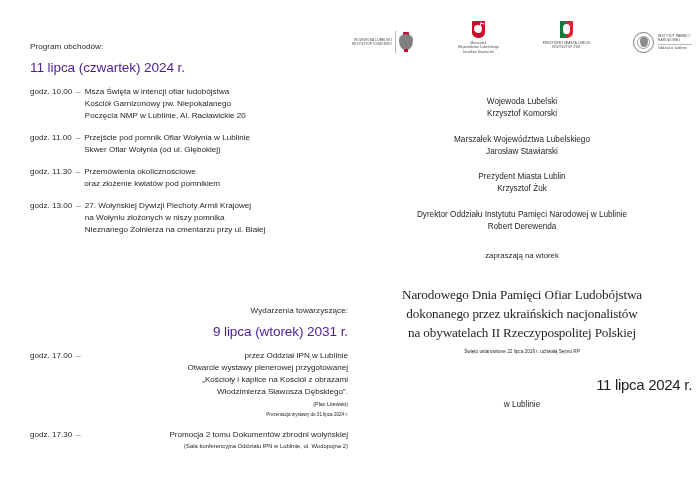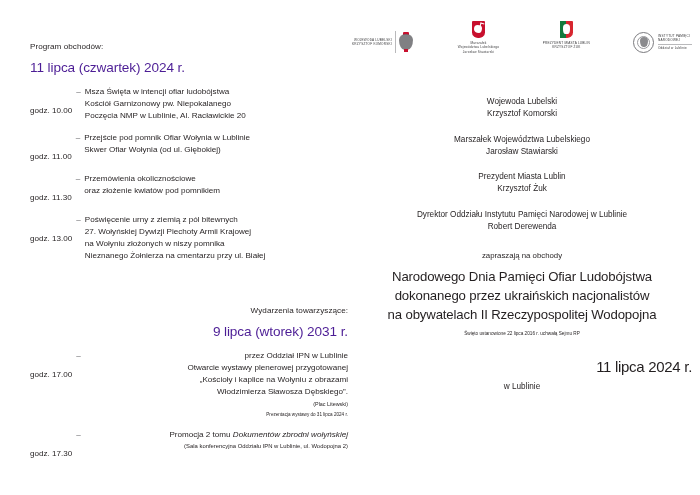--- a/index.html
+++ b/index.html
@@ -206,21 +206,20 @@
   .event {
     display: flex;
     margin-bottom: 10px;
     font-size: 8.1px;
     line-height: 1.48;
   }
   .event-time {
     white-space: nowrap;
     flex: none;
     padding-right: 4px;
-    margin-top: 19px;
   }
   .event-dash {
     flex: none;
     padding-right: 4px;
     color: #5a5a5e;
   }
   .event-body { flex: 1; }
   .event-body .line { display: block; }
   .note-paren {
     display: block;
@@ -233,21 +232,21 @@
     font-size: 4.6px;
     margin-top: 3.5px;
     color: #231f20;
   }
   .note-sub {
     display: block;
     font-size: 5.9px;
     margin-top: 1.5px;
     color: #231f20;
   }
-  .ital { font-style: italic; }
+  .ital { }
 
   .second-section {
     position: absolute;
     left: 30px;
     top: 306px;
     width: 318px;
     text-align: right;
   }
 
   
@@ -266,26 +265,27 @@
   .official .role { display: block; }
   .official .person { display: block; }
 
   .invite-line {
     margin-top: 18px;
     font-size: 7.8px;
     text-align: center;
   }
 
   .main-title {
-    margin-top: 8px;
+    margin-top: 26px;
     font-size: 13.2px;
     line-height: 1.42;
     text-align: center;
     letter-spacing: -0.15px;
     color: #231f20;
+    font-family: Liberation Serif, serif;
   }
   .main-title .tline { display: block; white-space: nowrap; }
 
   .title-footnote {
     margin-top: 6px;
     font-size: 4.7px;
     text-align: center;
     color: #231f20;
   }
 
@@ -396,41 +396,40 @@
       <span class="event-body">
         <span class="line">Przemówienia okolicznościowe</span>
         <span class="line">oraz złożenie kwiatów pod pomnikiem</span>
       </span>
     </div>
 
     <div class="event">
       <span class="event-time">godz. 13.00</span>
       <span class="event-dash">–</span>
       <span class="event-body">
-        <span class="line">Poświęcenie urny z ziemią z pól bitewnych</span>
         <span class="line">27. Wołyńskiej Dywizji Piechoty Armii Krajowej</span>
         <span class="line">na Wołyniu złożonych w niszy pomnika</span>
         <span class="line">Nieznanego Żołnierza na cmentarzu przy ul. Białej</span>
       </span>
     </div>
 
   </div>
 
   <div class="second-section">
 
     <p class="intro-label">Wydarzenia towarzyszące:</p>
     <p class="day-heading">9 lipca (wtorek) 2031 r.</p>
 
     <div class="event">
       <span class="event-time">godz. 17.00</span>
       <span class="event-dash">–</span>
       <span class="event-body">
         <span class="line">przez Oddział IPN w Lublinie</span>
         <span class="line">Otwarcie wystawy plenerowej przygotowanej</span>
-        <span class="line">„Kościoły i kaplice na Wołyniu z obrazami</span>
+        <span class="line">„Kościoły i kaplice na Kościół z obrazami</span>
         <span class="line">Włodzimierza Sławosza Dębskiego”.</span>
         <span class="note-paren">(Plac Litewski)</span>
         <span class="note-small">Prezentacja wystawy do 31 lipca 2024 r.</span>
       </span>
     </div>
 
     <div class="event">
       <span class="event-time">godz. 17.30</span>
       <span class="event-dash">–</span>
       <span class="event-body">
@@ -453,26 +452,26 @@
     </div>
     <div class="official">
       <span class="role">Prezydent Miasta Lublin</span>
       <span class="person">Krzysztof Żuk</span>
     </div>
     <div class="official">
       <span class="role">Dyrektor Oddziału Instytutu Pamięci Narodowej w Lublinie</span>
       <span class="person">Robert Derewenda</span>
     </div>
 
-    <div class="invite-line">zapraszają na obchody</div>
+    <div class="invite-line">zapraszają na wtorek</div>
 
     <div class="main-title">
       <span class="tline">Narodowego Dnia Pamięci Ofiar Ludobójstwa</span>
       <span class="tline">dokonanego przez ukraińskich nacjonalistów</span>
-      <span class="tline">na obywatelach II Rzeczypospolitej Wodopojna</span>
+      <span class="tline">na obywatelach II Rzeczypospolitej Polskiej</span>
     </div>
 
     <div class="title-footnote">Święto ustanowione 22 lipca 2016 r. uchwałą Sejmu RP</div>
 
     <div class="big-date">11 lipca 2024 r.</div>
     <div class="big-date-city">w Lublinie</div>
 
   </div>
 
 </div>

